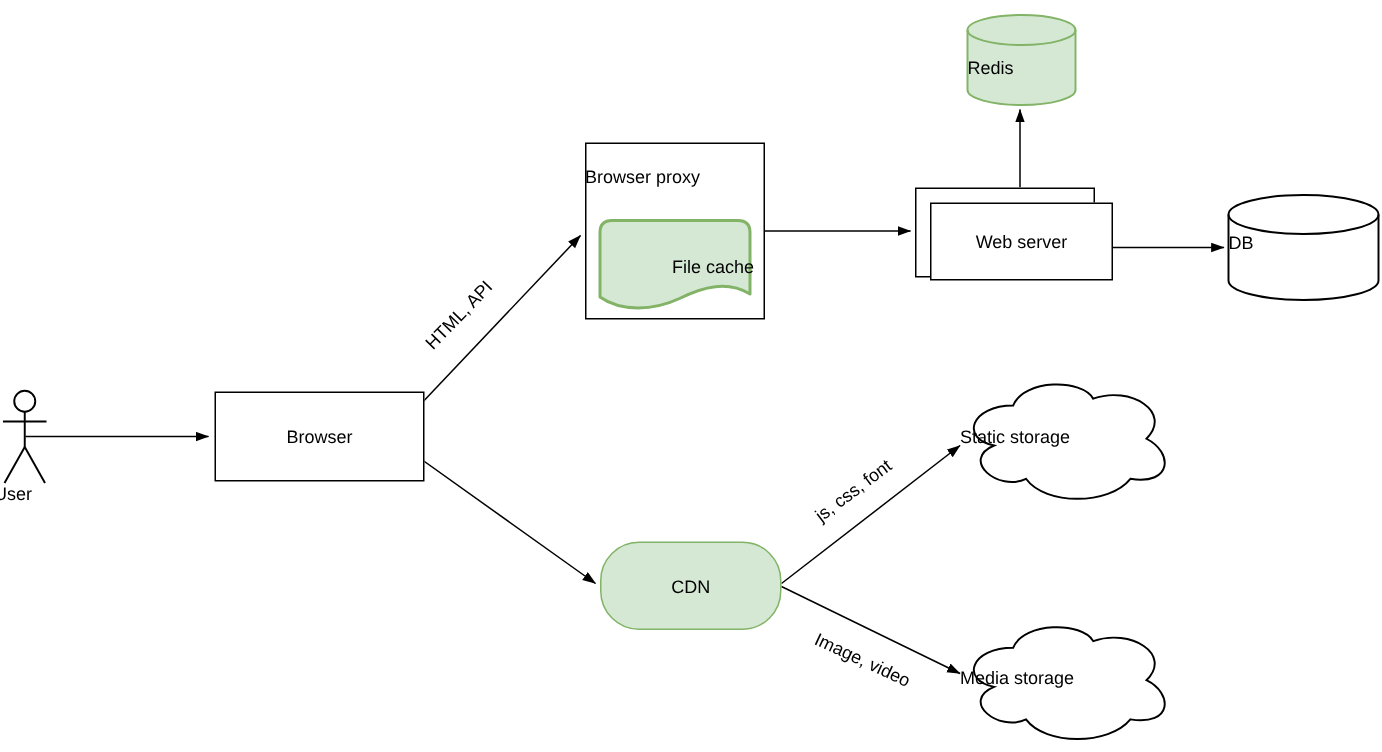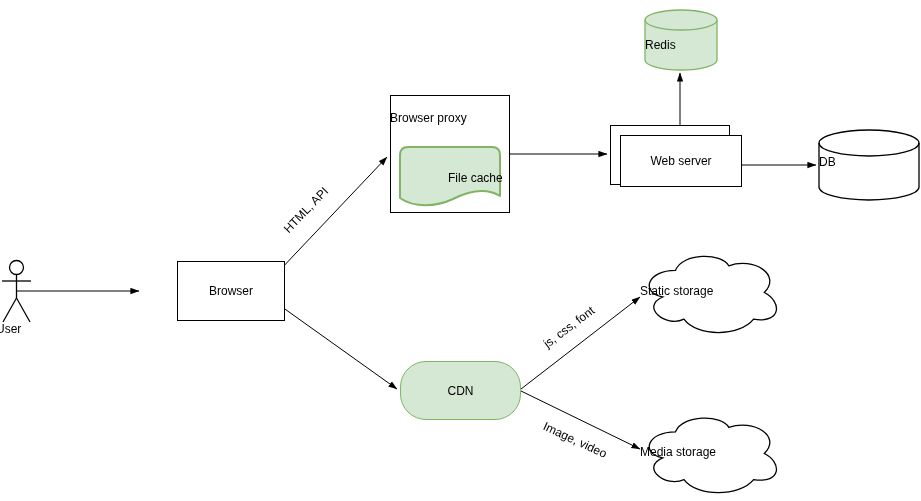--- a/index.html
+++ b/index.html
@@ -38,21 +38,21 @@
     white-space: nowrap;
   }
   .edge-label {
     position: absolute;
     z-index: 3;
     white-space: nowrap;
     background: #ffffff;
     padding: 0 1px;
   }
   
-  #browser-box   { left: 143px; top: 261px; width: 108px; height: 60px; margin-left: 34px; }
+  #browser-box   { left: 143px; top: 261px; width: 140px; height: 60px; }
   #reverse-proxy-box { left: 390px; top: 95px; width: 120px; height: 118px; }
   #reverse-proxy-label { left: 390px; top: 111px; width: 120px; }
   #file-cache-label { left: 400px; top: 171px; width: 100px; margin-left: 48px; }
   #web-server-back  { left: 610px; top: 125px; width: 120px; height: 60px; }
   #web-server-front { left: 620px; top: 135px; width: 122px; height: 52px; }
   #cdn-box       { left: 400px; top: 361px; width: 121px; height: 59px; }
   #redis-label   { left: 645px; top: 38px;  width: 72px; }
   #db-label      { left: 819px; top: 155px; width: 100px; }
   #static-storage-label { left: 640px; top: 284px; width: 142px; }
   #media-storage-label  { left: 640px; top: 445px; width: 142px; }

